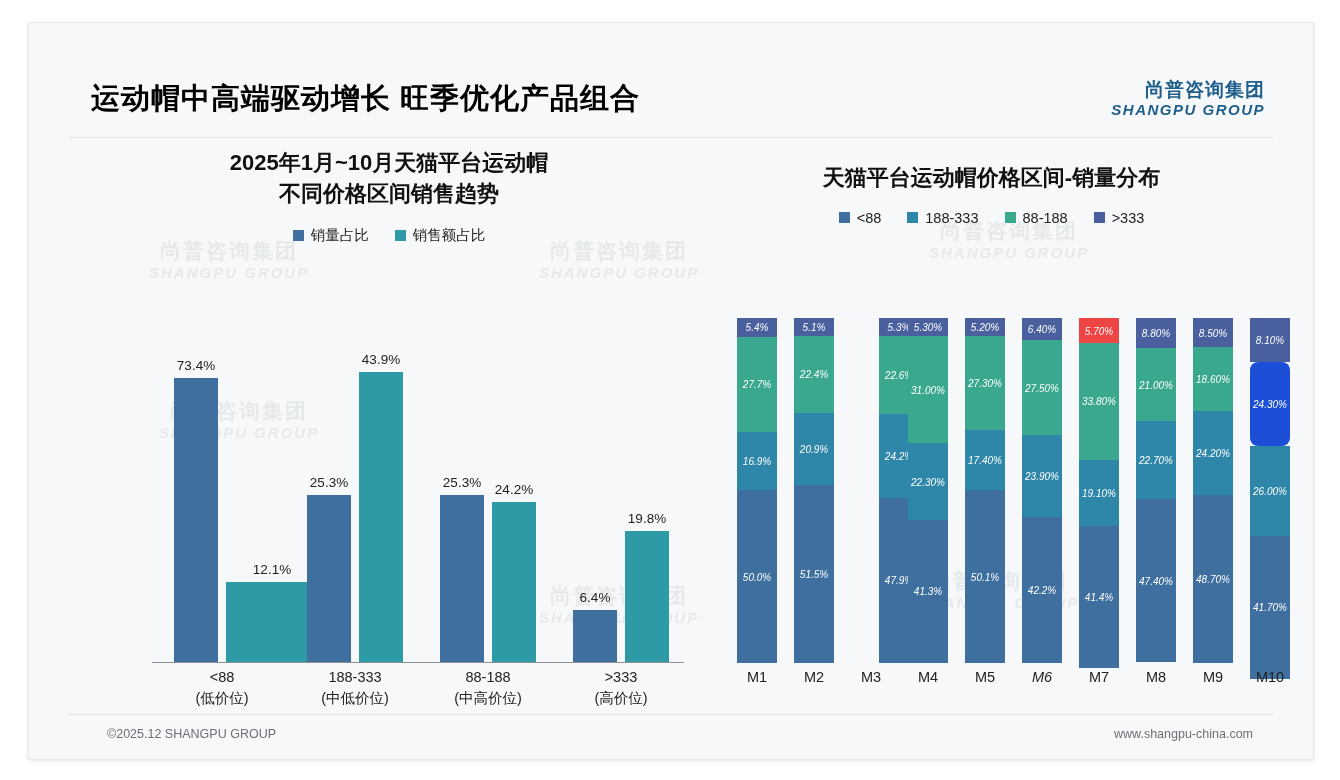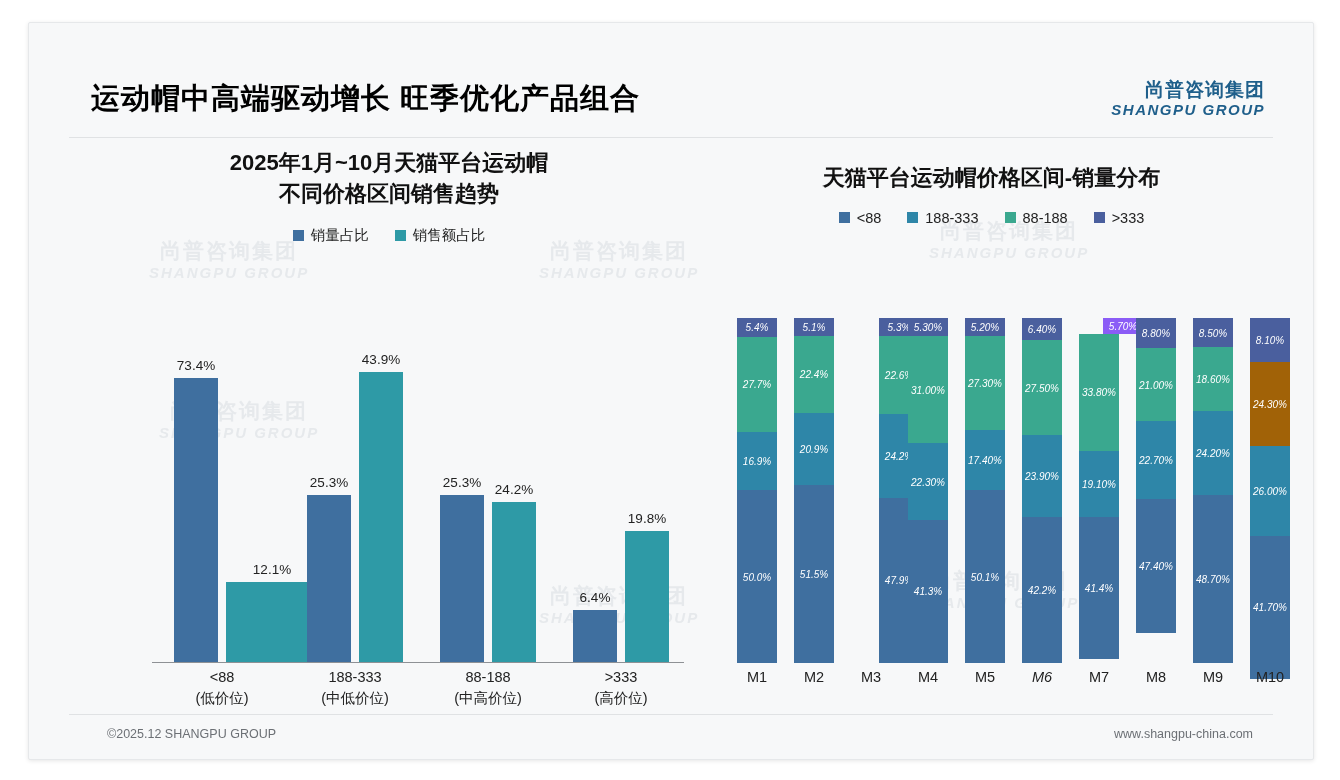--- a/index.html
+++ b/index.html
@@ -431,21 +431,21 @@
           </div>
           <div class="seg" style="height: 82.455px; background: rgb(46, 134, 168);">
             <span>23.90%</span>
           </div>
           <div class="seg" style="height: 145.59px; background: rgb(63, 111, 159);">
             <span>42.2%</span>
           </div>
         </div>
         <div class="mlab" style="left: 293px; font-style: italic;">M6</div>
         <div class="stack" style="left: 350px; height: 345px;">
-          <div class="seg" style="height: 16px; background: #8b5cf6; margin-left: 24px;">
+          <div class="seg" style="height: 25px; background: #ef4444;">
             <span>5.70%</span>
           </div>
           <div class="seg" style="height: 116.61px; background: rgb(58, 168, 143);">
             <span>33.80%</span>
           </div>
           <div class="seg" style="height: 65.895px; background: rgb(46, 134, 168);">
             <span>19.10%</span>
           </div>
           <div class="seg" style="height: 142.83px; background: rgb(63, 111, 159);">
             <span>41.4%</span>
@@ -455,21 +455,21 @@
         <div class="stack" style="left: 407px; height: 345px; border-radius: 12px;">
           <div class="seg" style="height: 30.36px; background: rgb(74, 95, 158);">
             <span>8.80%</span>
           </div>
           <div class="seg" style="height: 72.45px; background: rgb(58, 168, 143);">
             <span>21.00%</span>
           </div>
           <div class="seg" style="height: 78.315px; background: rgb(46, 134, 168);">
             <span>22.70%</span>
           </div>
-          <div class="seg" style="height: 134px; background: rgb(63, 111, 159);">
+          <div class="seg" style="height: 163px; background: rgb(63, 111, 159);">
             <span>47.40%</span>
           </div>
         </div>
         <div class="mlab" style="left: 407px;">M8</div>
         <div class="stack" style="left: 464px; height: 345px;">
           <div class="seg" style="height: 29.325px; background: rgb(74, 95, 158);">
             <span>8.50%</span>
           </div>
           <div class="seg" style="height: 64.17px; background: rgb(58, 168, 143);">
             <span>18.60%</span>
@@ -479,21 +479,21 @@
           </div>
           <div class="seg" style="height: 168.015px; background: rgb(63, 111, 159);">
             <span>48.70%</span>
           </div>
         </div>
         <div class="mlab" style="left: 464px;">M9</div>
         <div class="stack" style="left: 521px; height: 345px;">
           <div class="seg" style="height: 44px; background: rgb(74, 95, 158);">
             <span>8.10%</span>
           </div>
-          <div class="seg" style="height: 83.835px; background: #a16207;">
+          <div class="seg" style="height: 83.835px; background: #1d4ed8; border-radius: 8px;">
             <span>24.30%</span>
           </div>
           <div class="seg" style="height: 89.7px; background: rgb(46, 134, 168);">
             <span>26.00%</span>
           </div>
           <div class="seg" style="height: 143.865px; background: rgb(63, 111, 159);">
             <span>41.70%</span>
           </div>
         </div>
         <div class="mlab" style="left: 521px;">M10</div>

